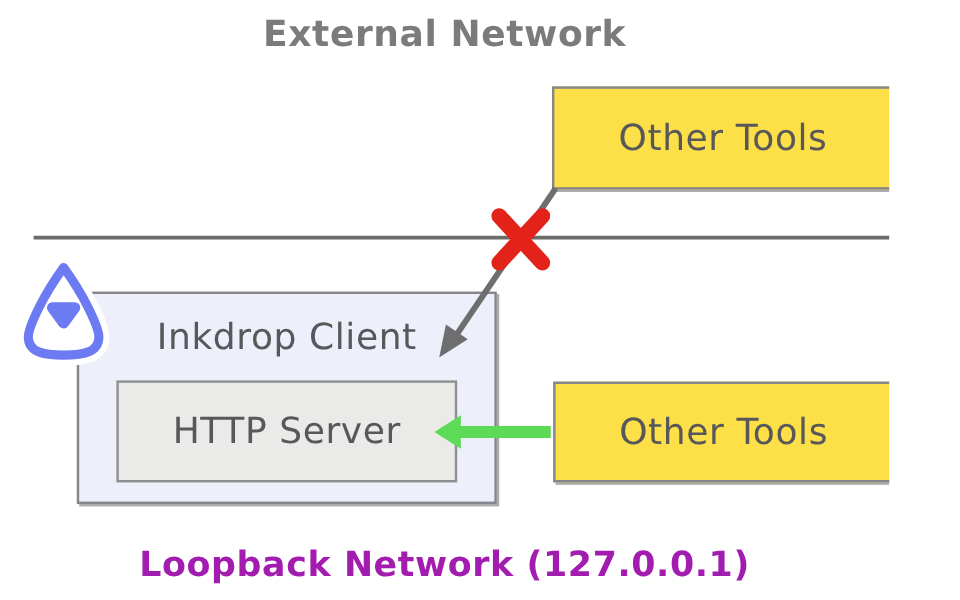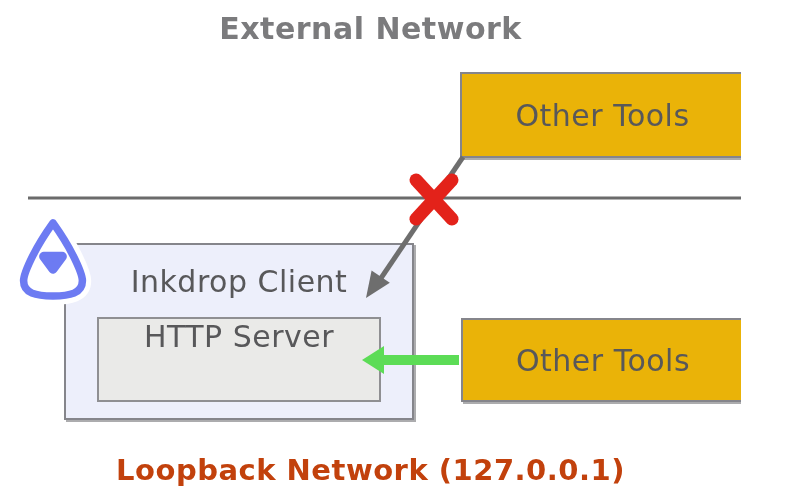--- a/index.html
+++ b/index.html
@@ -5,46 +5,46 @@
   html,body{margin:0;padding:0;background:#ffffff;}
   .canvas{
     position:relative;width:741px;height:500px;background:#ffffff;overflow:hidden;
     font-family:"DejaVu Sans","Liberation Sans",sans-serif;
   }
   .zone-title{
     position:absolute;left:0;width:100%;text-align:center;
     font-weight:bold;letter-spacing:0.5px;
   }
   .zone-title.external{top:11px;font-size:30px;color:#7b7b7d;}
-  .zone-title.loopback{top:453px;font-size:29px;color:#c2410c;}
+  .zone-title.loopback{top:453px;font-size:29px;color:#a21caf;}
   .node{
     position:absolute;display:flex;align-items:center;justify-content:center;
     font-size:30px;color:#58585a;letter-spacing:0.5px;box-sizing:border-box;
   }
   .node.white{
-    background:#eab308;border:2px solid #85858b;
+    background:#fde047;border:2px solid #85858b;
     box-shadow:2px 2px 0 rgba(70,70,75,0.45);
   }
   .node.other-top{left:460px;top:72px;width:285px;height:86px;}
   .node.other-bottom{left:461px;top:318px;width:284px;height:84px;}
   .client-box{
     position:absolute;left:40px;top:243px;width:350px;height:177px;box-sizing:border-box;
     background:#edeffb;border:2px solid #85858b;
     box-shadow:2px 2px 0 rgba(70,70,75,0.45);
     margin-left:24px;
   }
   .client-label{
     position:absolute;left:0;top:0;width:100%;height:72px;
     display:flex;align-items:center;justify-content:center;
     font-size:30px;color:#58585a;letter-spacing:0.5px;
   }
   .server-box{
     position:absolute;left:31px;top:72px;width:284px;height:85px;box-sizing:border-box;
     background:#eaeae8;border:2px solid #8f8f92;
-    display:flex;align-items:flex-start;justify-content:center;
+    display:flex;align-items:center;justify-content:center;
     font-size:30px;color:#58585a;letter-spacing:0.5px;
   }
   .overlay{
     position:absolute;left:0;top:0;width:800px;height:500px;
     pointer-events:none;z-index:5;
   }
   .logo{
     position:absolute;left:11px;top:213px;width:84px;height:92px;z-index:6;
   }
 </style>

